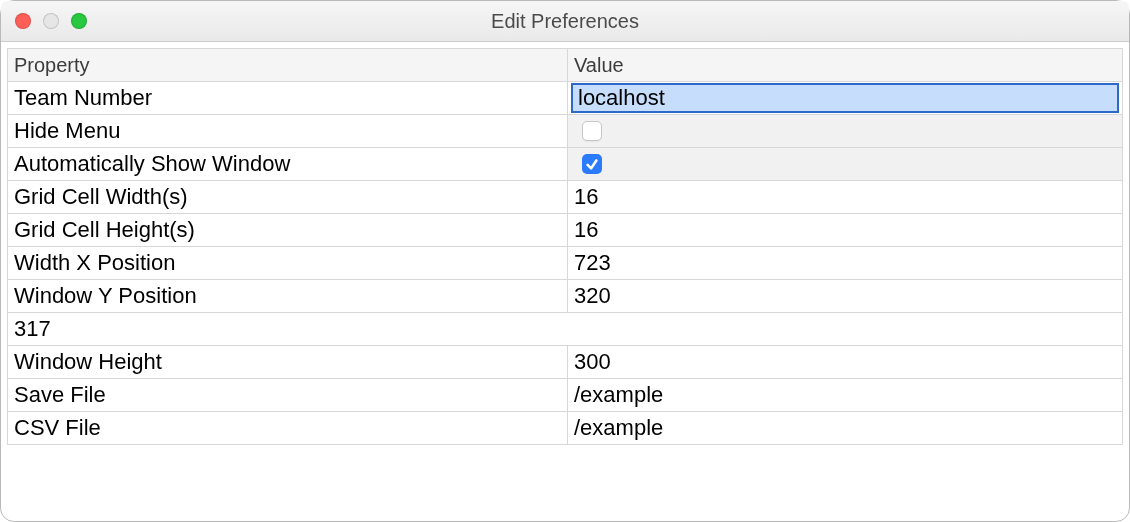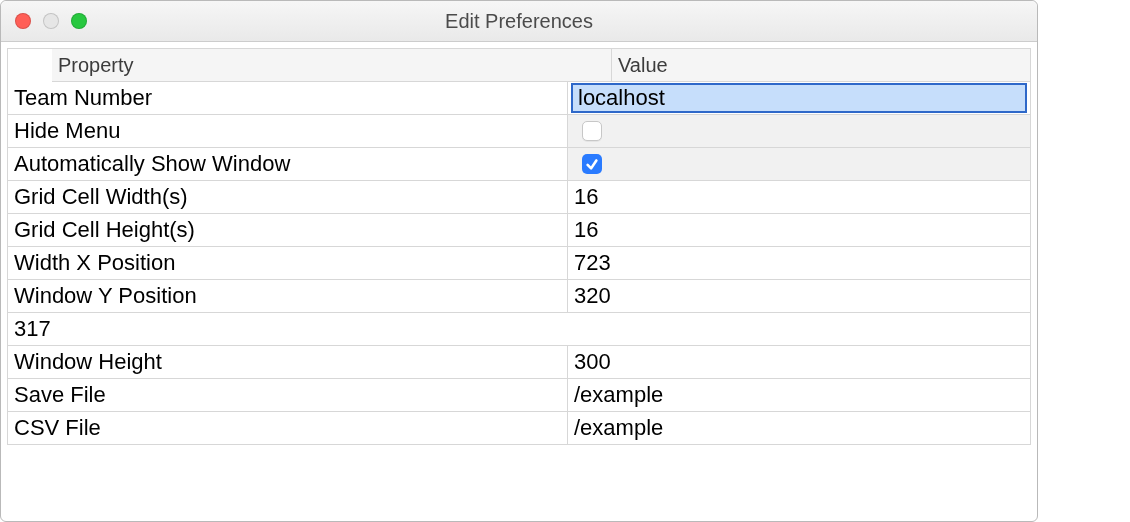--- a/index.html
+++ b/index.html
@@ -7,25 +7,25 @@
     padding: 0;
     width: 1130px;
     height: 522px;
     background: #fff;
     font-family: -apple-system, "Helvetica Neue", Arial, sans-serif;
     font-size: 22px;
     color: #000;
     overflow: hidden;
   }
   .window {
-    width: 1038px;
+    width: 1130px;
     height: 522px;
     box-sizing: border-box;
     border: 1px solid #b9b9b9;
-    border-radius: 6px;
+    border-radius: 14px;
     display: flex;
     flex-direction: column;
     background: #fff;
   }
   .titlebar {
     height: 40px;
     background: linear-gradient(#f6f6f6,#e9e9e9);
     border-bottom: 1px solid #cccccc;
     display: flex;
     align-items: center;
@@ -65,21 +65,20 @@
   }
   .row {
     display: flex;
     height: 32px;
     border-bottom: 1px solid #d7d7d7;
   }
   .row.header {
     background: #f5f5f5;
     font-size: 20px;
     color: #3c3c3c;
-    margin-left: 44px;
   }
   .cell {
     box-sizing: border-box;
     padding: 2px 6px;
     display: flex;
     align-items: center;
     white-space: nowrap;
   }
   .cell.prop {
     width: 560px;

